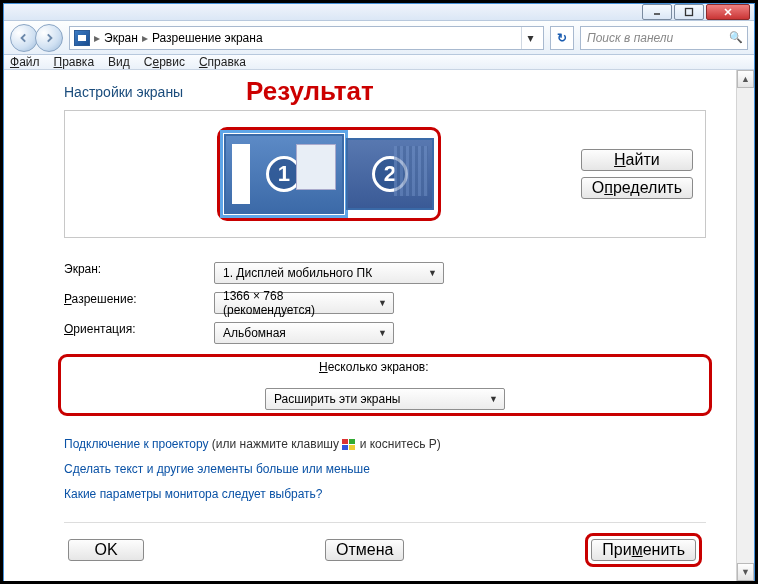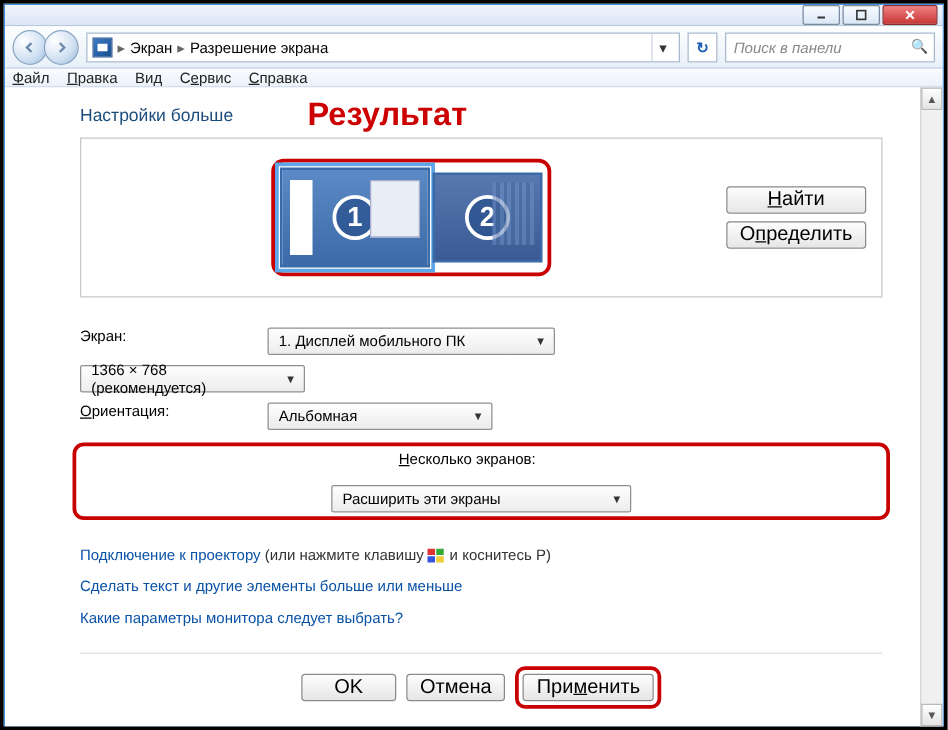--- a/index.html
+++ b/index.html
@@ -255,21 +255,21 @@
   .winkey{
     display:inline-block;width:14px;height:12px;vertical-align:middle;
     background:
       linear-gradient(#d33,#d33) 0 0/6px 5px no-repeat,
       linear-gradient(#3a3,#3a3) 7px 0/6px 5px no-repeat,
       linear-gradient(#35d,#35d) 0 6px/6px 5px no-repeat,
       linear-gradient(#ec3,#ec3) 7px 6px/6px 5px no-repeat;
   }
   .divider{height:1px;background:#ddd;margin-top:14px;}
   .footer{
-    display:flex;justify-content:center;gap:8px;
+    display:flex;justify-content:space-between;gap:8px;
     padding:10px 4px 4px;align-items:center;
   }
   .footer .w7-btn{min-width:76px;}
   .red-single{
     border:3px solid #c80000;border-radius:8px;padding:3px;
   }
 </style>
 </head>
 <body>
 
@@ -329,21 +329,21 @@
     <span>Ви<u>д</u></span>
     <span>С<u>е</u>рвис</span>
     <span><u>С</u>правка</span>
   </div>
 
   <div class="content-wrap">
     <div class="content">
 
       <div class="result-label">Результат</div>
 
-      <div class="heading">Настройки больше</div>
+      <div class="heading">Настройки экраны</div>
 
       <div class="preview-area">
         <div style="flex:1;display:flex;justify-content:center;">
           <div class="red-box">
             <div class="monitors-wrap">
               <div class="monitor m1 selected">
                 <div class="mon-num">1</div>
               </div>
               <div class="monitor m2">
                 <div class="mon-num">2</div>
@@ -363,20 +363,21 @@
 
       <div class="form-rows">
         <div class="form-row">
           <label>Экран:</label>
           <div class="combo">
             <span>1. Дисплей мобильного ПК</span>
             <span class="arrow">▼</span>
           </div>
         </div>
         <div class="form-row">
+          <label><u>Р</u>азрешение:</label>
           <div class="combo narrow">
             <span>1366 × 768 (рекомендуется)</span>
             <span class="arrow">▼</span>
           </div>
         </div>
         <div class="form-row">
           <label><u>О</u>риентация:</label>
           <div class="combo narrow">
             <span>Альбомная</span>
             <span class="arrow">▼</span>

